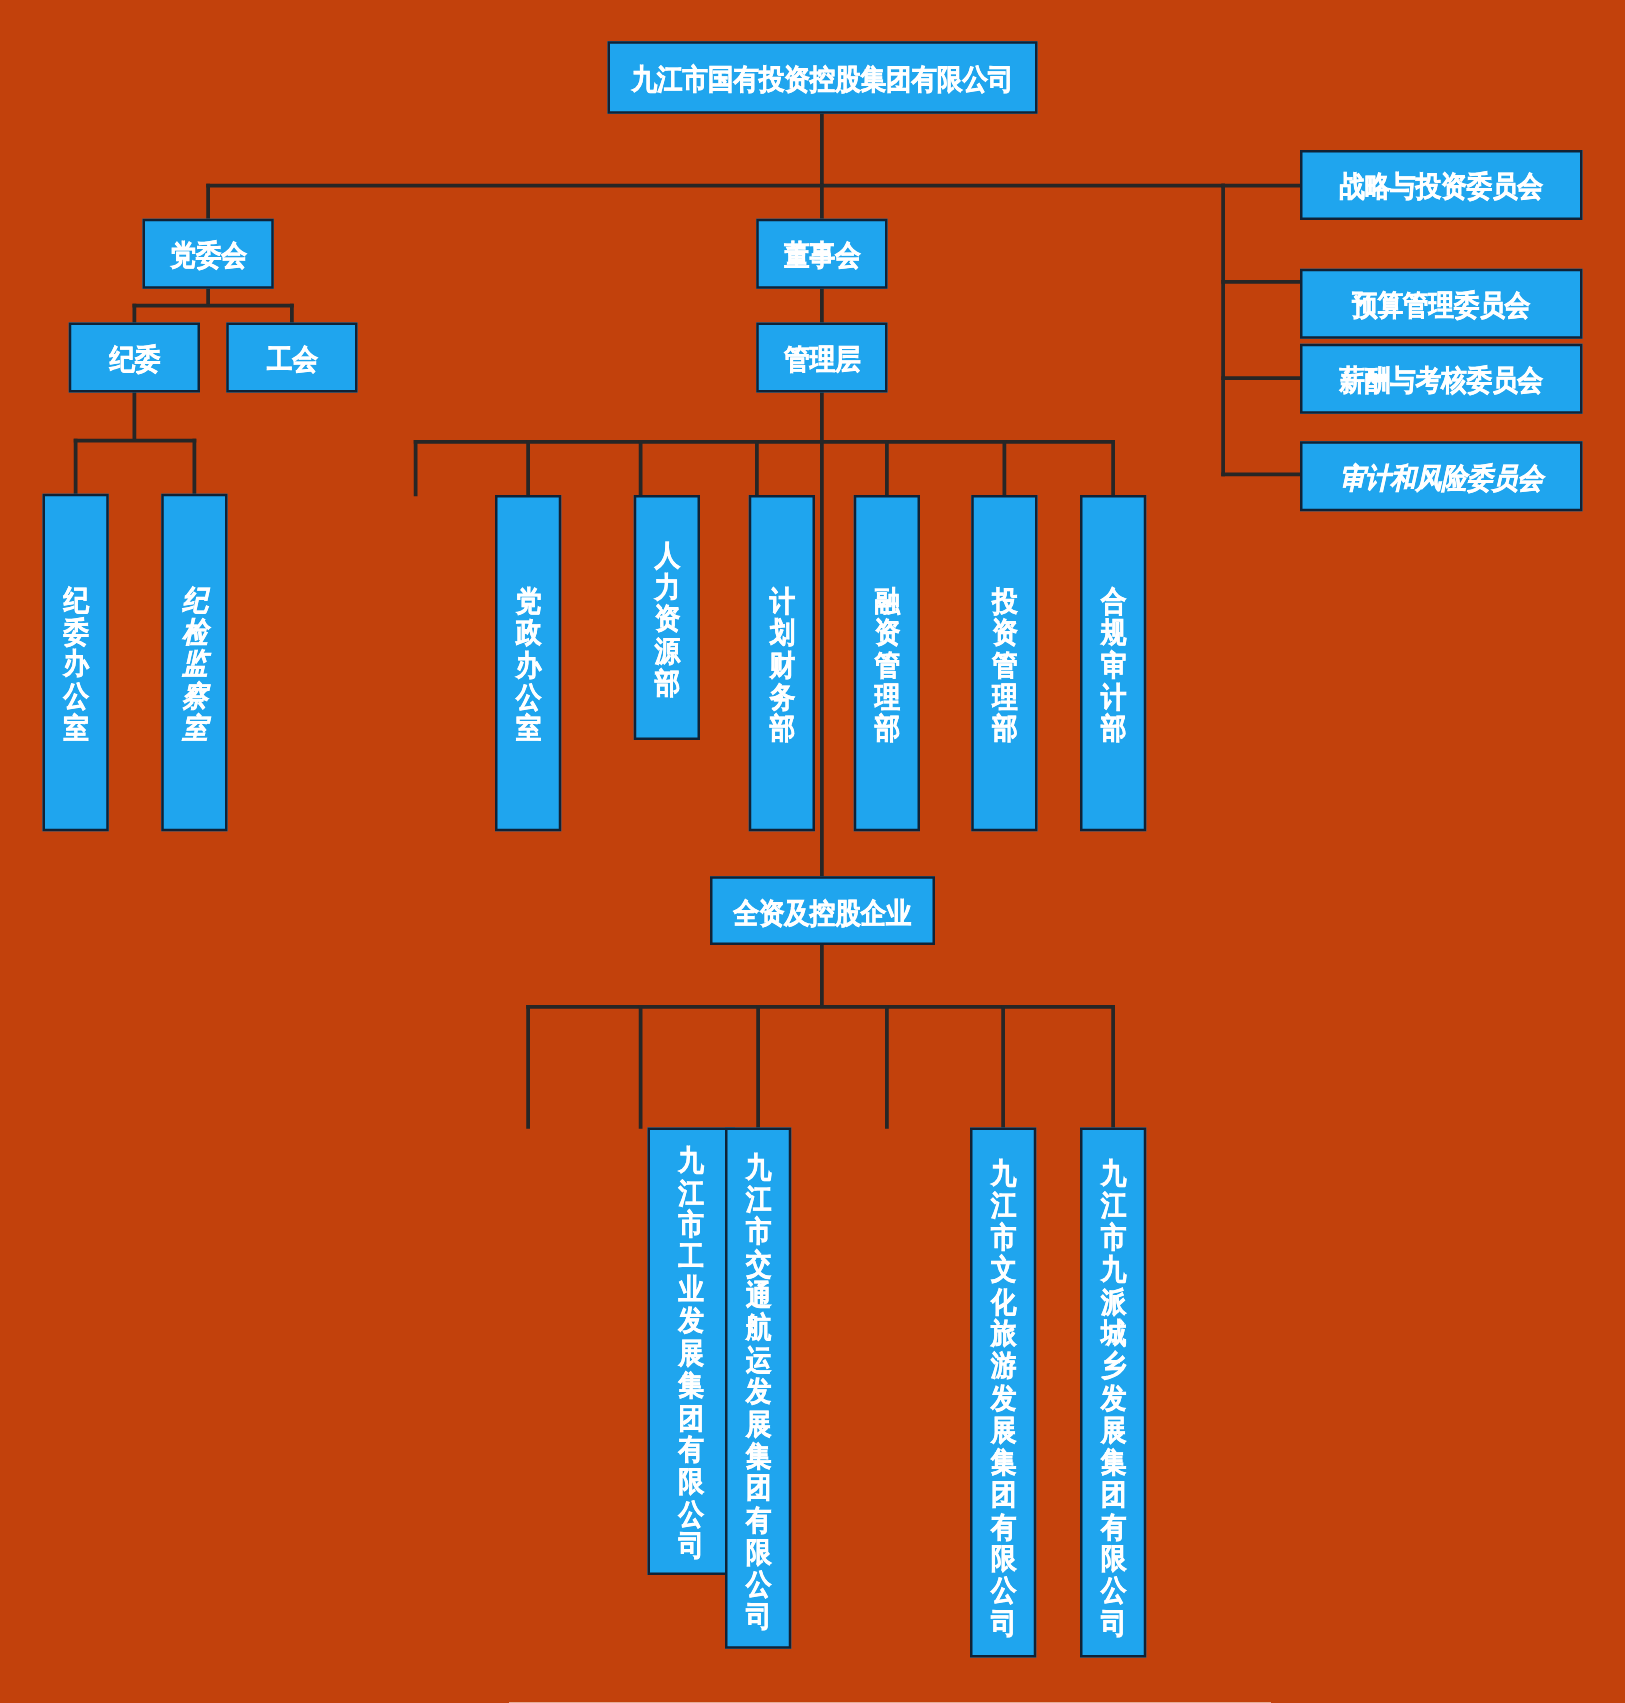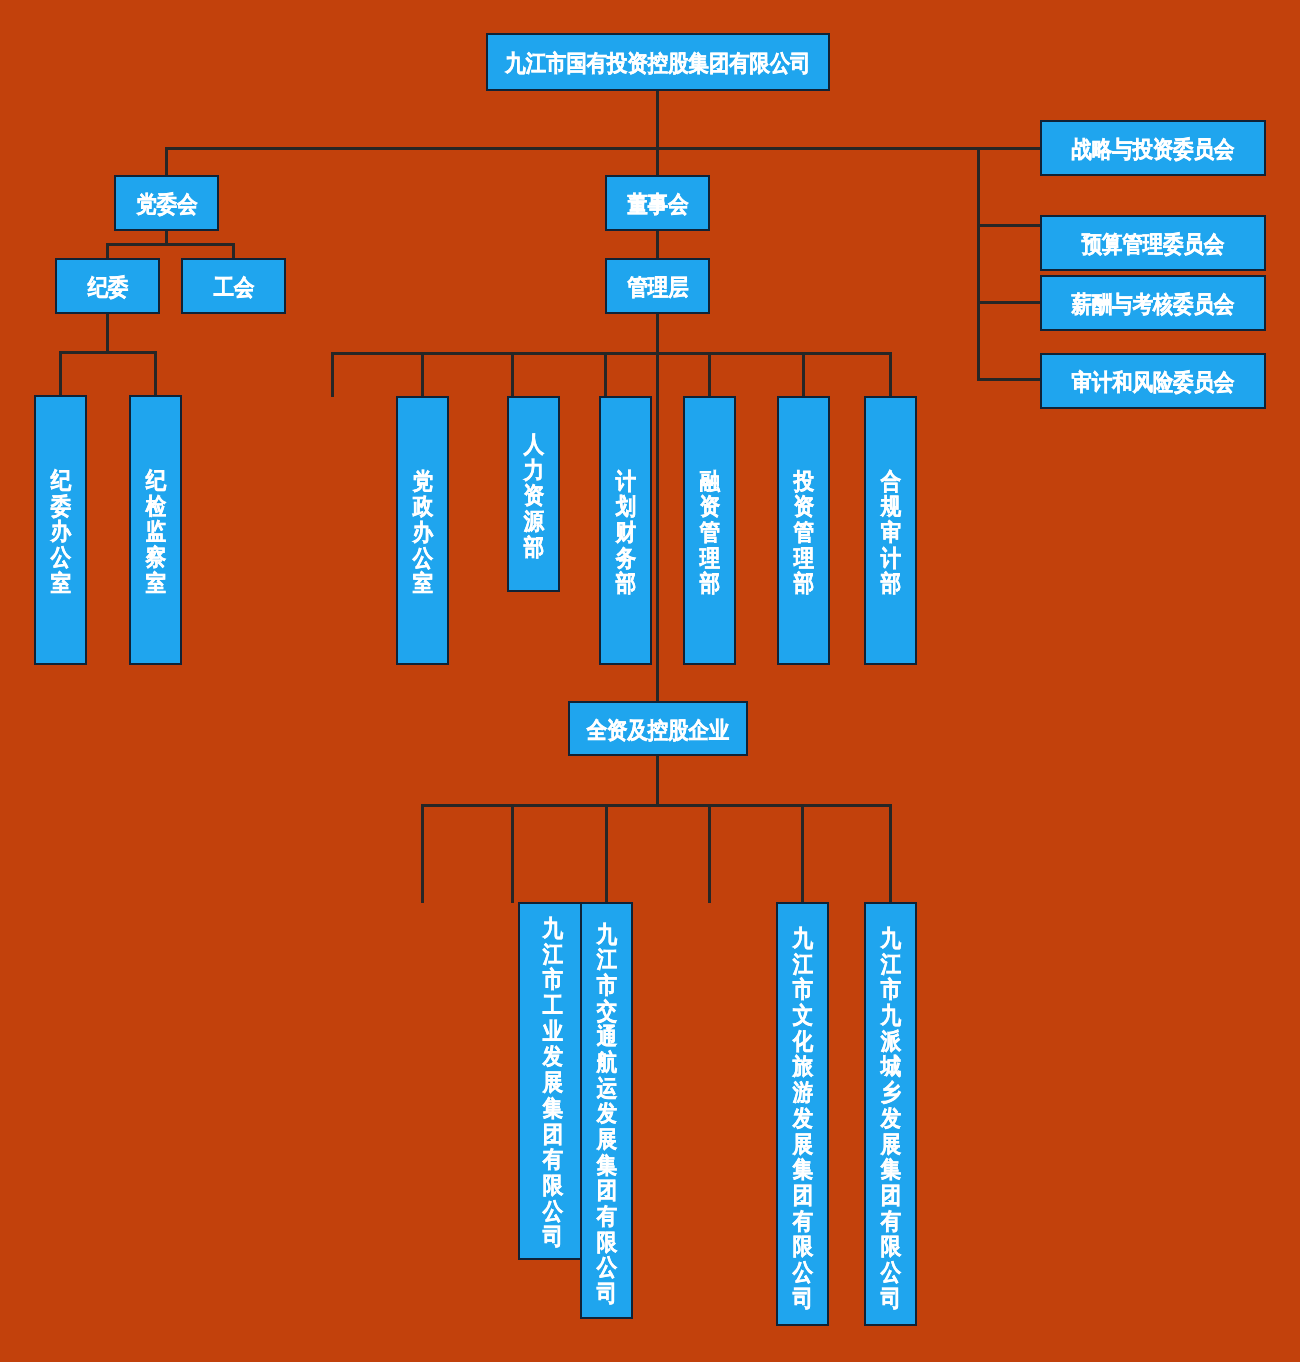--- a/index.html
+++ b/index.html
@@ -131,28 +131,28 @@
 
   <div class="node" style="left:1040px;top:120px;width:226px;height:56px;">
     <span class="lbl">战略与投资委员会</span>
   </div>
   <div class="node" style="left:1040px;top:198px;width:226px;height:56px;margin-top:17px;">
     <span class="lbl">预算管理委员会</span>
   </div>
   <div class="node" style="left:1040px;top:275px;width:226px;height:56px;padding-left:12px;">
     <span class="lbl">薪酬与考核委员会</span>
   </div>
-  <div class="node" style="left:1040px;top:353px;width:226px;height:56px;">
+  <div class="node" style="left:1040px;top:353px;width:226px;height:56px;font-style:italic;">
     <span class="lbl">审计和风险委员会</span>
   </div>
 
   <div class="node vert" style="left:34px;top:395px;width:53px;height:270px;">
     <span class="lbl">纪委办公室</span>
   </div>
-  <div class="node vert" style="left:129px;top:395px;width:53px;height:270px;">
+  <div class="node vert" style="left:129px;top:395px;width:53px;height:270px;font-style:italic;">
     <span class="lbl">纪检监察室</span>
   </div>
 
   <div class="node vert" style="left:396px;top:396px;width:53px;height:269px;">
     <span class="lbl">党政办公室</span>
   </div>
   <div class="node vert" style="left:507px;top:396px;width:53px;height:196px;">
     <span class="lbl">人力资源部</span>
   </div>
   <div class="node vert" style="left:579px;top:396px;width:53px;height:269px;margin-left:20px;">

